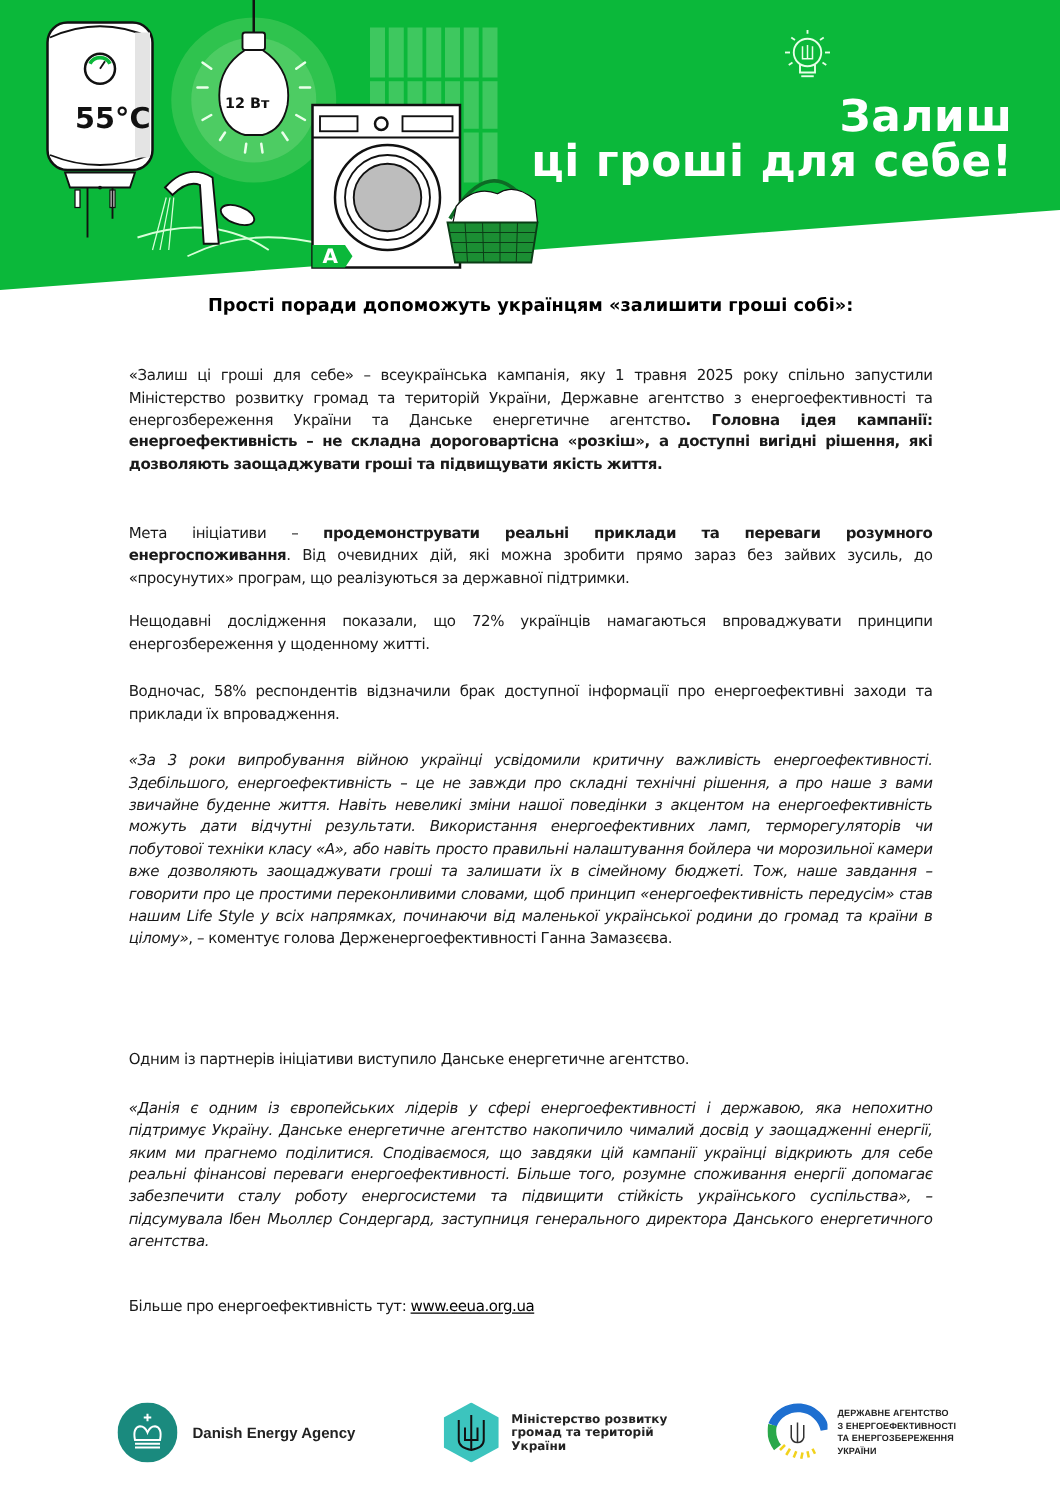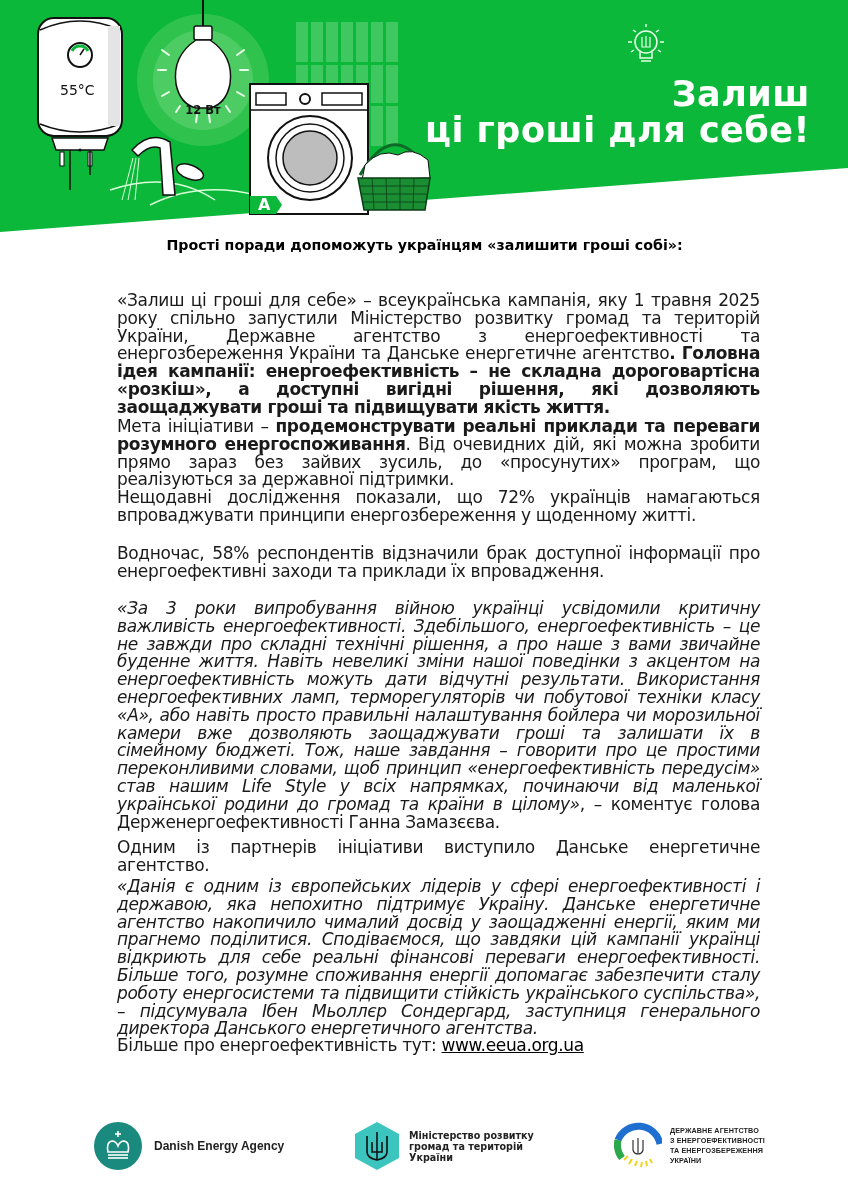--- a/index.html
+++ b/index.html
@@ -6,26 +6,26 @@
   html, body { width: 848px; height: 1200px; background: #ffffff; overflow: hidden; }
   body { position: relative; font-family: "DejaVu Sans", sans-serif; color: #1a1a1a; }
 
   
   .banner { position: absolute; left: 0; top: 0; width: 848px; height: 240px; }
   .banner svg.bg { position: absolute; left: 0; top: 0; }
   .brand { position: absolute; left: 626px; top: 26px; display: flex; align-items: center; gap: 10px; }
   .brand-text { font-family: "DejaVu Sans", sans-serif; font-weight: bold; font-size: 21px; color: #111; letter-spacing: 0.2px; }
   .slogan { position: absolute; right: 38px; top: 76px; text-align: right; color: #ffffff;
             font-family: "DejaVu Sans", sans-serif; font-weight: bold; font-size: 35px; line-height: 36px; letter-spacing: 0.5px; }
-  .heater-temp { position: absolute; left: 60px; top: 82px; font-weight: normal; font-size: 14px; color: #111; font-family: "DejaVu Sans", sans-serif; }
-  .bulb-watt { position: absolute; left: 180px; top: 75px; width: 46px; text-align: center; font-weight: bold; font-size: 11.5px; color: #111; margin-top: 28px; }
+  .heater-temp { position: absolute; left: 60px; top: 82px; font-weight: bold; font-size: 23px; color: #111; font-family: "DejaVu Sans", sans-serif; }
+  .bulb-watt { position: absolute; left: 180px; top: 75px; width: 46px; font-weight: bold; font-size: 11.5px; color: #111; }
   .class-badge { position: absolute; left: 258px; top: 195px; font-weight: bold; font-size: 16px; color: #fff; }
   .headline { position: absolute; left: 103px; top: 236px; width: 643px; text-align: center;
               font-weight: bold; font-size: 14.2px; line-height: 19px; color: #000000; }
-  .p { position: absolute; left: 117px; width: 643px; font-size: 17px; line-height: 17.8px; color: #1a1a1a;
+  .p { position: absolute; left: 103px; width: 643px; font-size: 12px; line-height: 17.8px; color: #1a1a1a;
        text-align: justify; font-family: "DejaVu Sans", sans-serif; letter-spacing: -0.35px; }
   .p b { font-weight: bold; }
   .p i, .p .it { font-style: italic; margin-top: 36px; }
   .link { color: #000000; text-decoration: underline; cursor: pointer; }
 
   
   .logo { position: absolute; display: flex; align-items: center; }
   .dea-name { font-family: "Liberation Sans", sans-serif; font-weight: bold; font-size: 12px; color: #222; margin-left: 12px; }
   .min-name { font-family: "DejaVu Sans", sans-serif; font-weight: bold; font-size: 9.6px; line-height: 11px; color: #222; margin-left: 10px; }
   .saee-name { font-family: "Liberation Sans", sans-serif; font-weight: bold; font-size: 7.2px; line-height: 10px; color: #222; margin-left: 8px; letter-spacing: 0.1px; }

